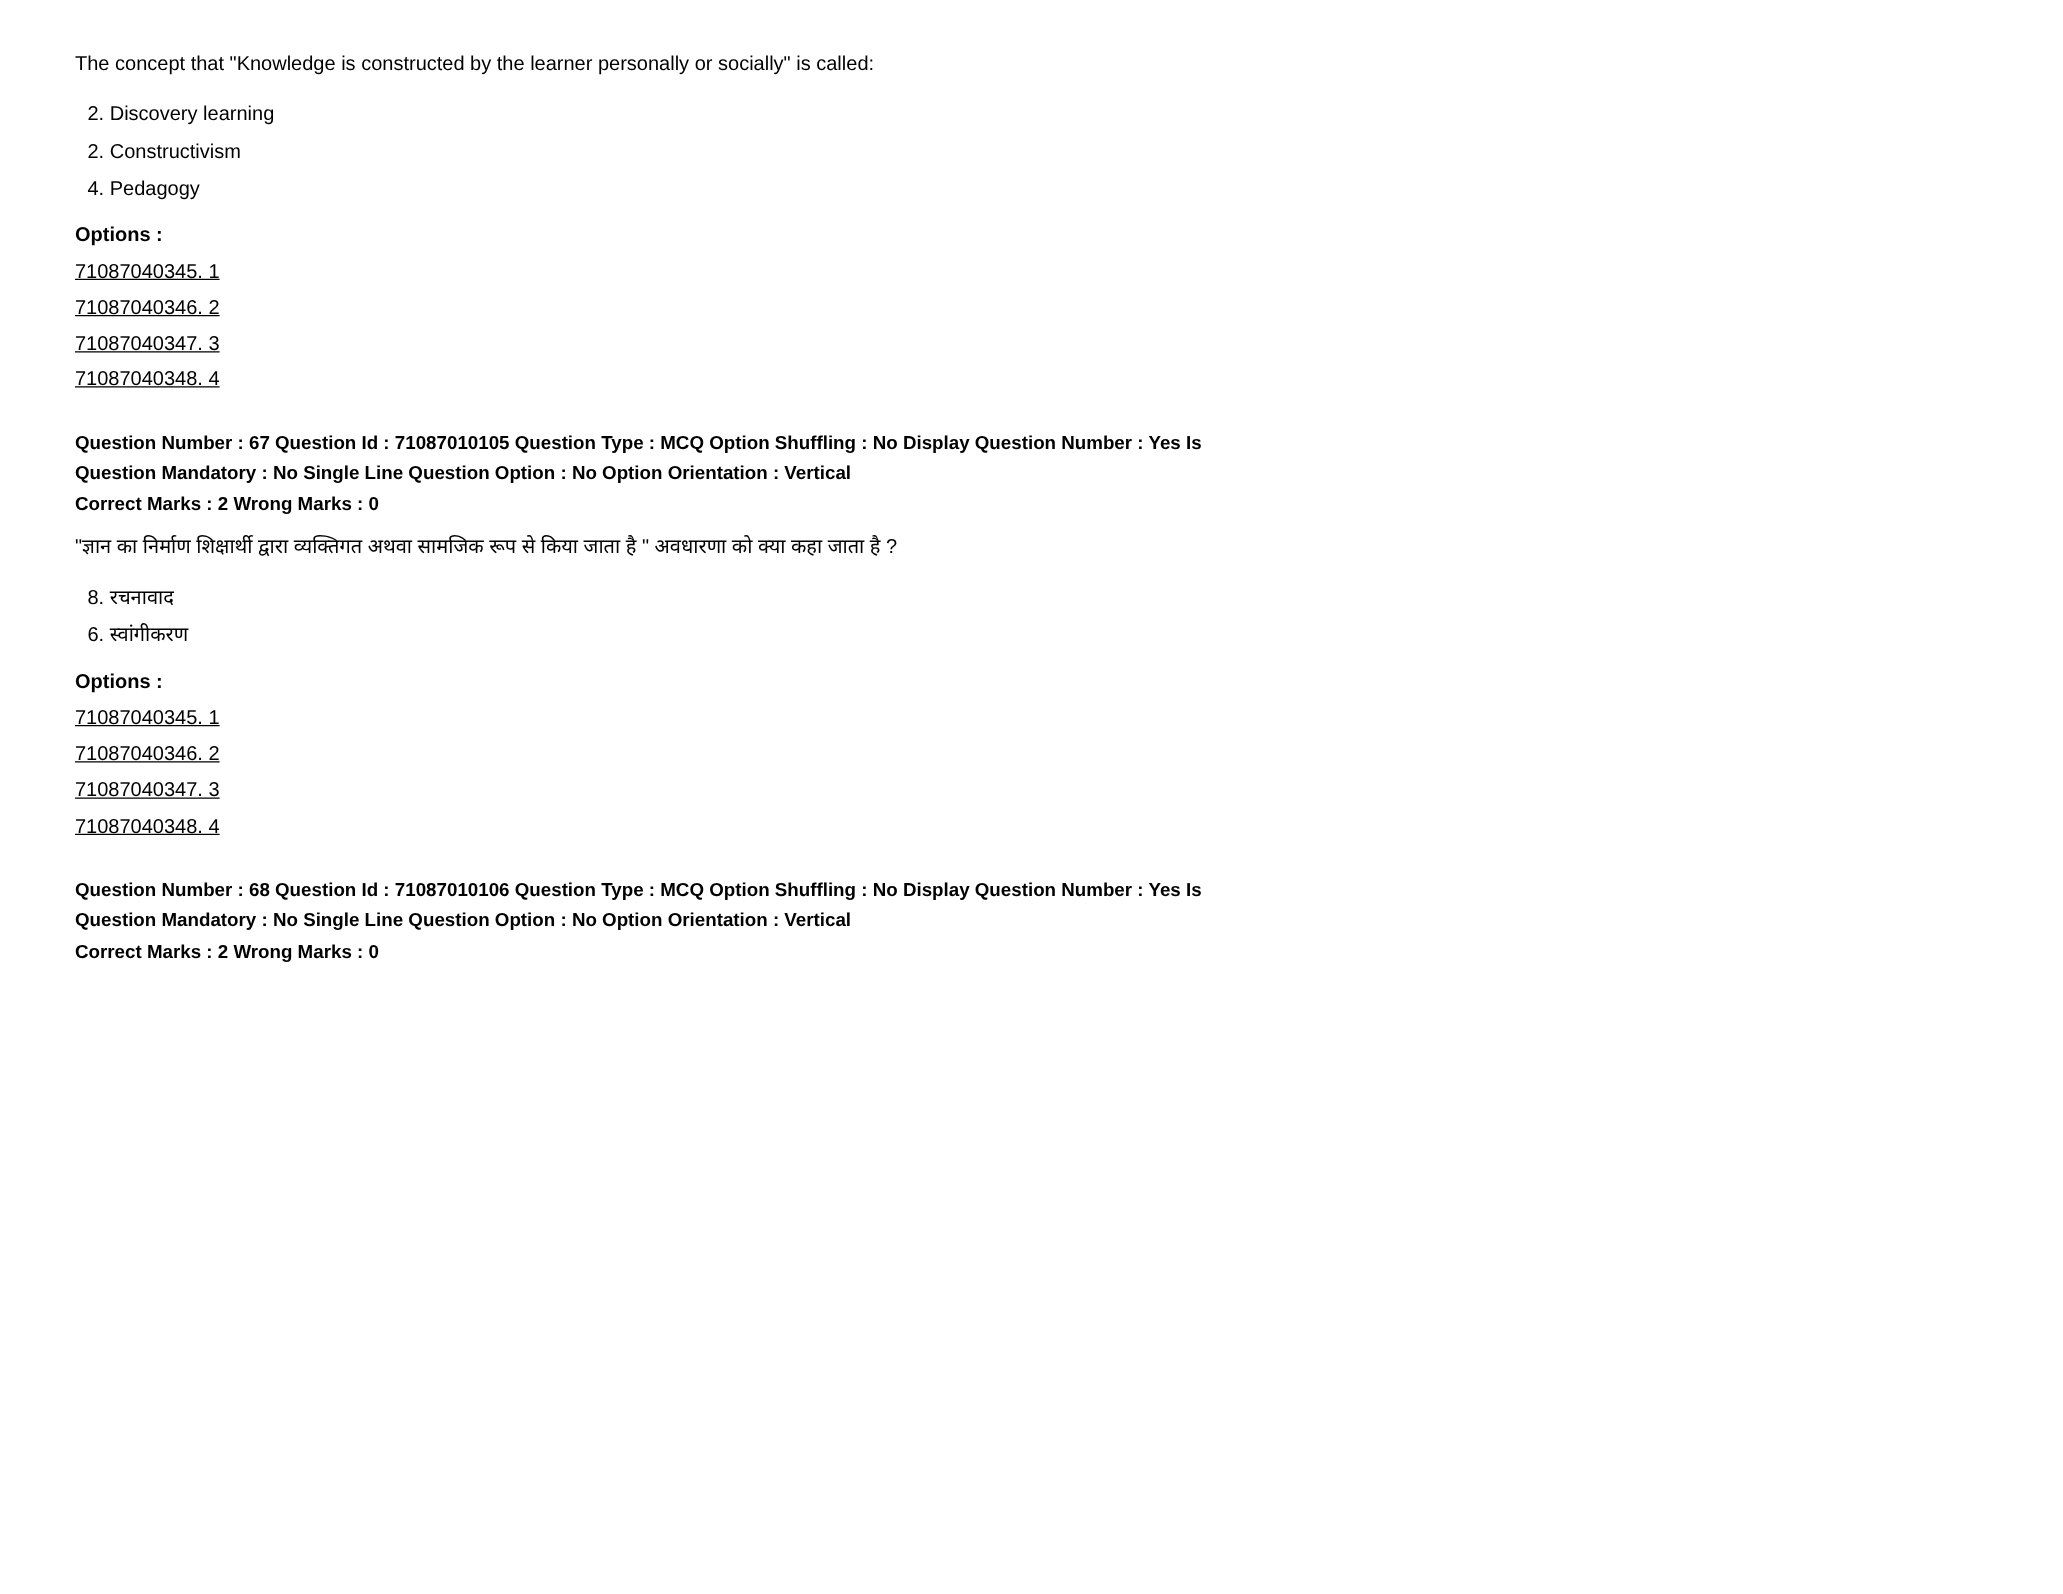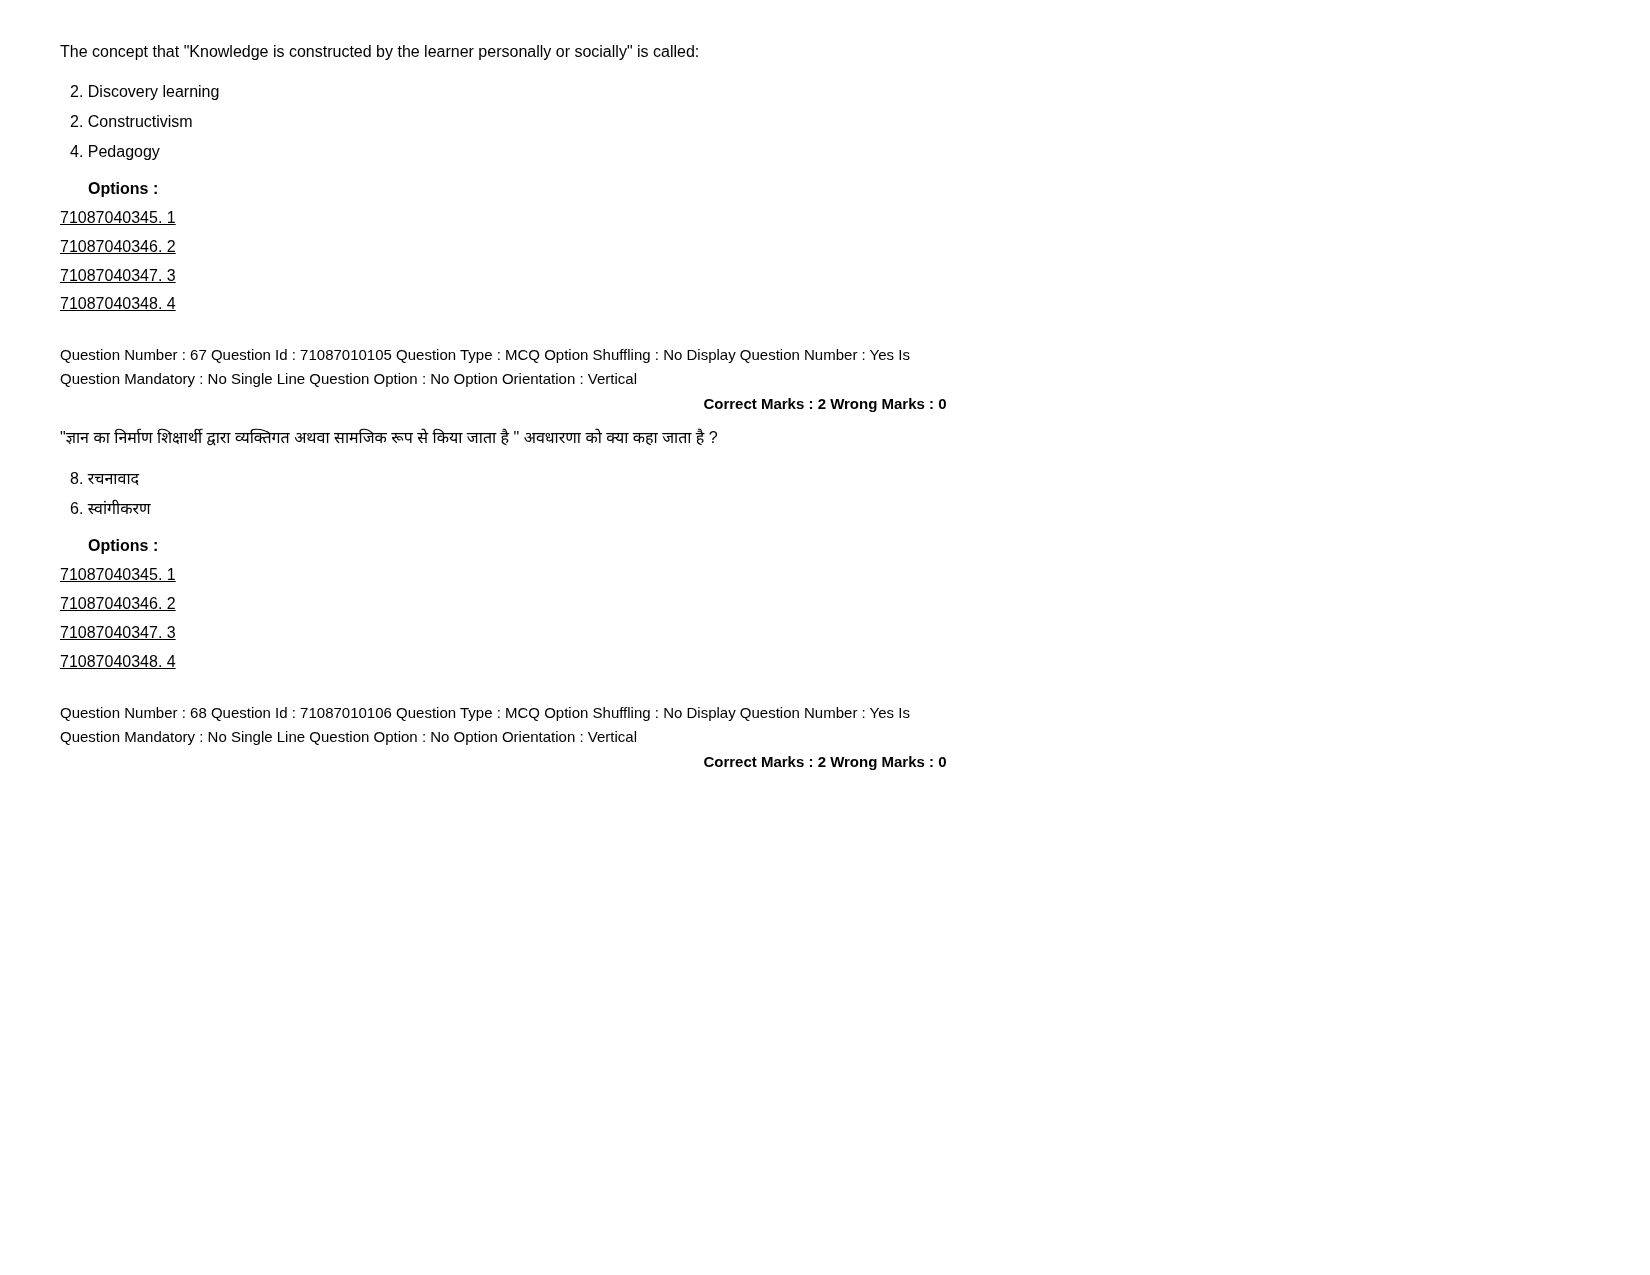--- a/index.html
+++ b/index.html
@@ -28,39 +28,37 @@
     }
     .options-list li {
       margin-bottom: 6px;
       font-size: 16px;
       line-height: 1.5;
     }
     .options-label {
       font-weight: bold;
       font-size: 16px;
       margin-bottom: 6px;
-      margin-left: 28px;
     }
     .option-ids {
       font-size: 16px;
       line-height: 1.8;
       margin-bottom: 24px;
       text-decoration: underline;
     }
     .question-meta {
-      font-weight: normal;
+      font-weight: bold;
       font-size: 15px;
       line-height: 1.6;
       margin-bottom: 4px;
     }
     .correct-marks {
       font-weight: bold;
       font-size: 15px;
       margin-bottom: 12px;
-      text-align: center;
     }
     .section-divider {
       margin-bottom: 20px;
     }
     .hindi-text {
       font-size: 16px;
       line-height: 1.7;
       margin-bottom: 16px;
     }
   </style>

